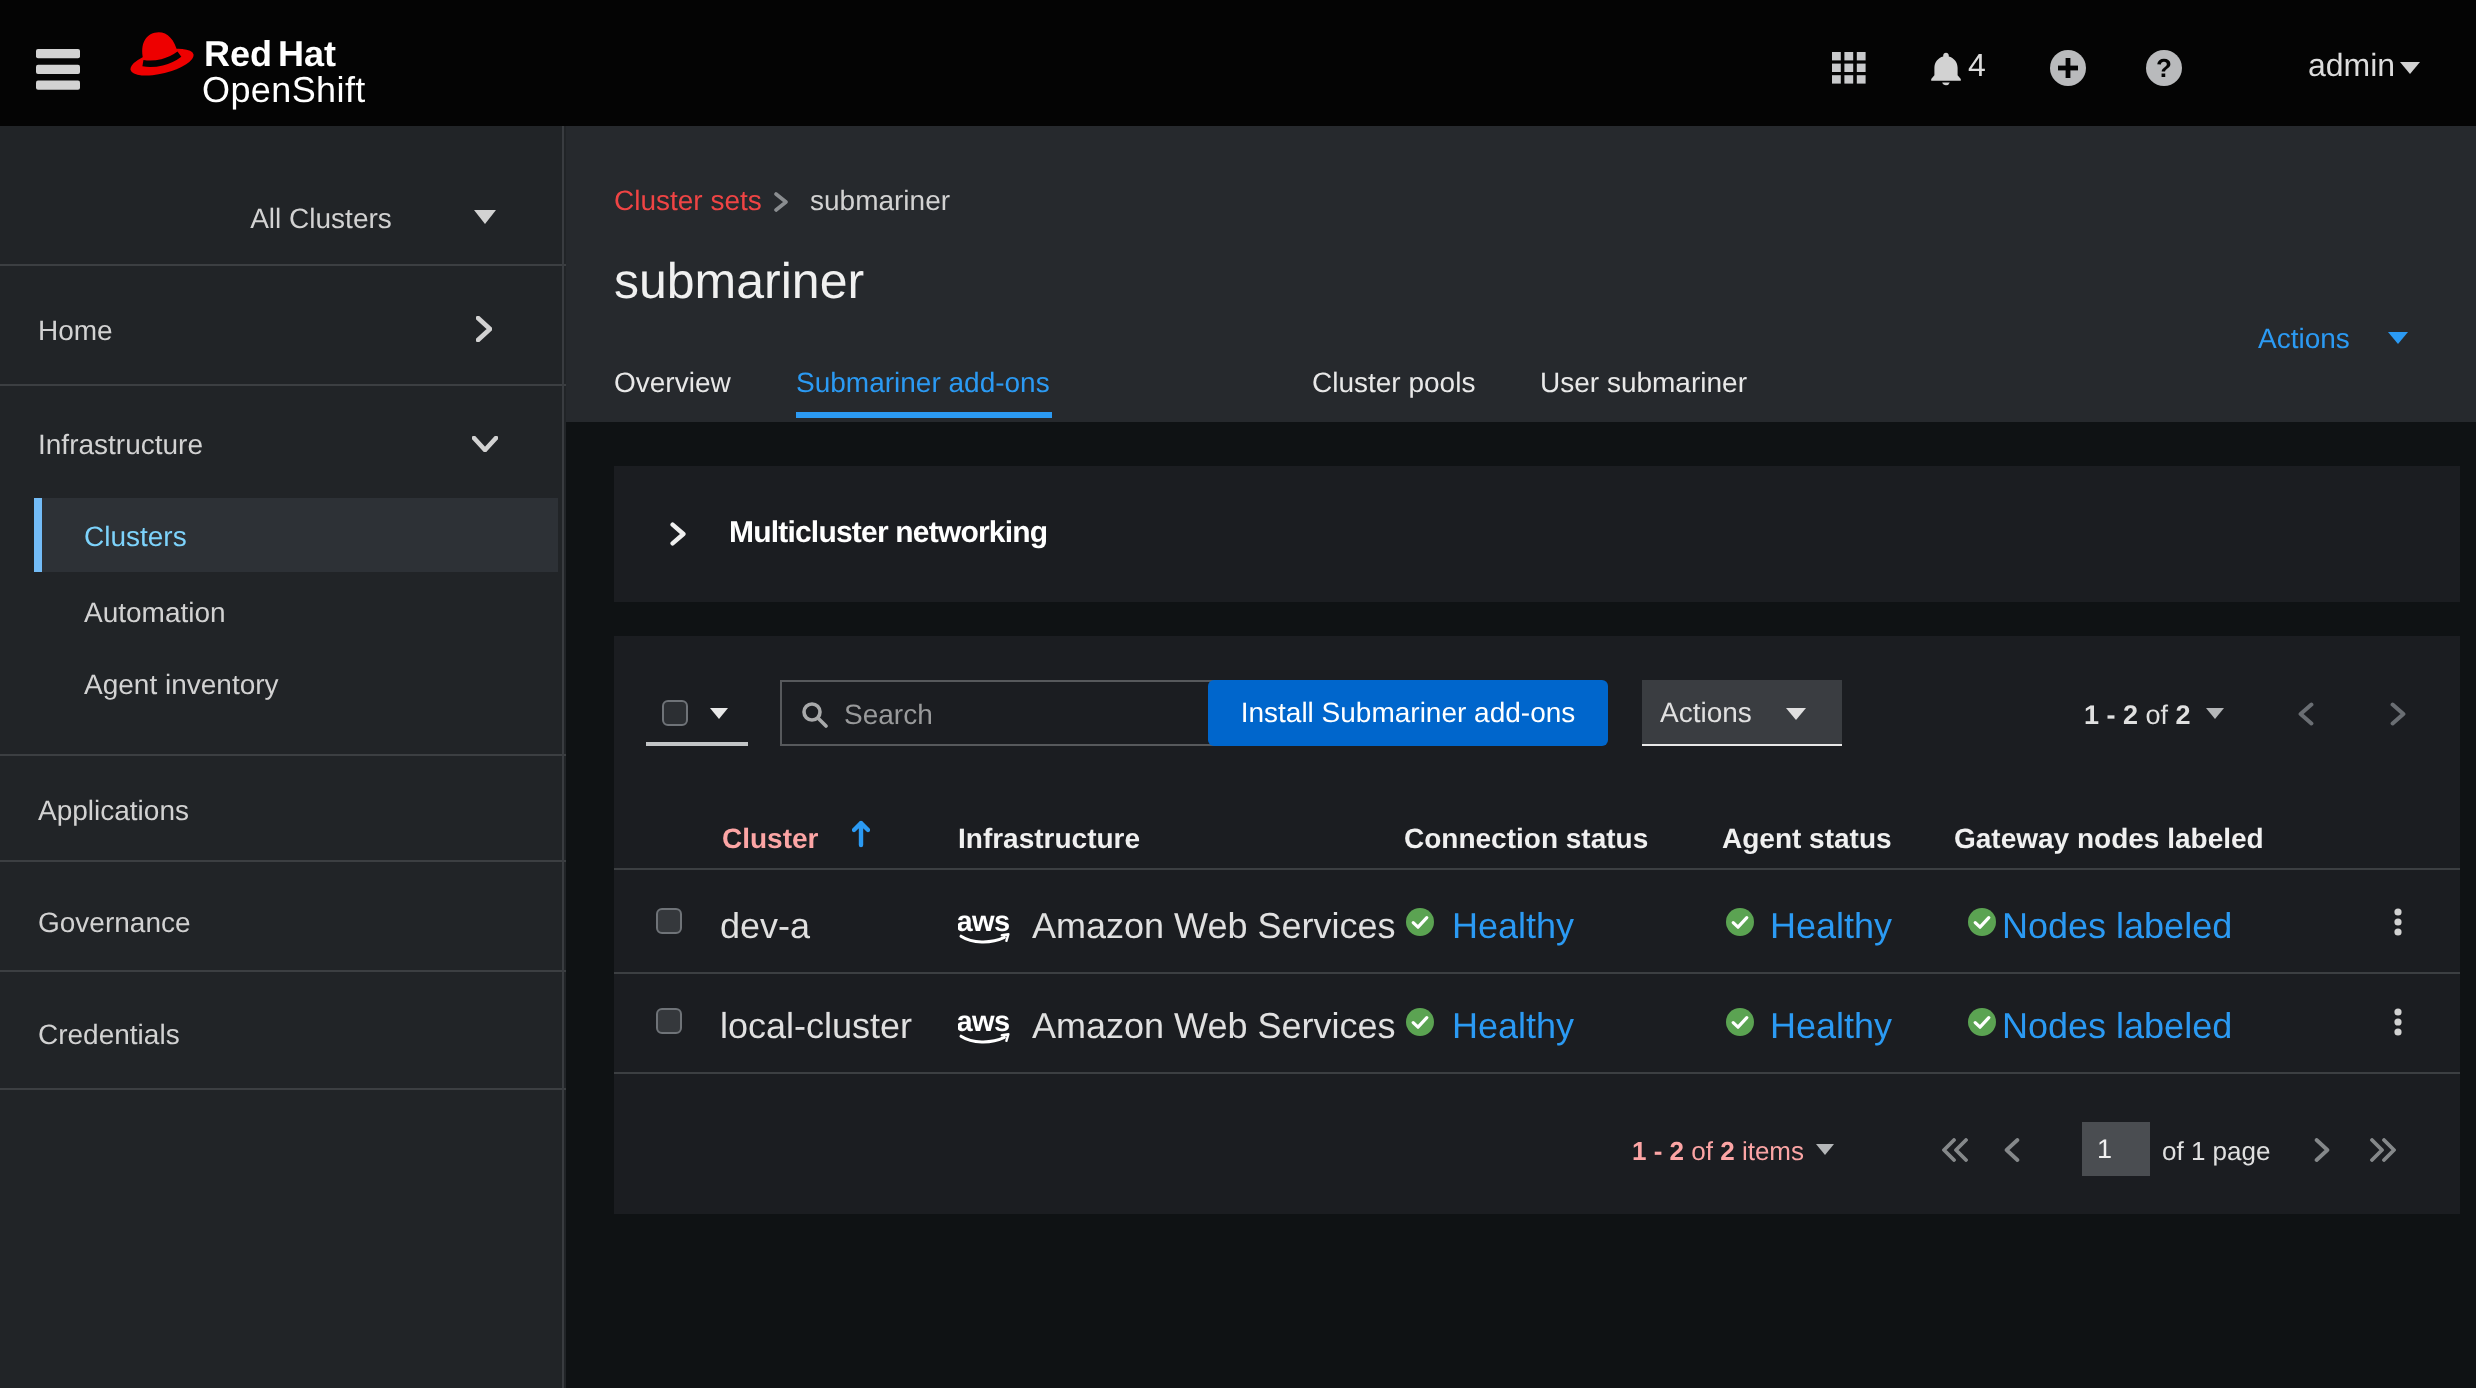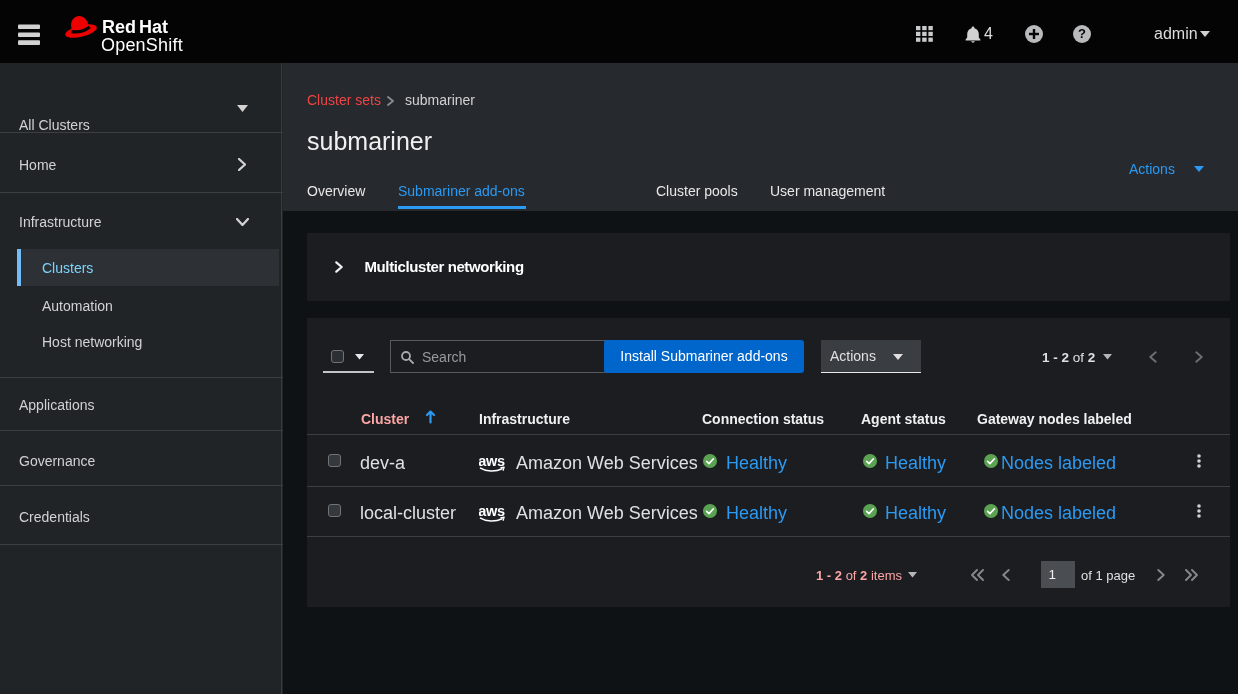--- a/index.html
+++ b/index.html
@@ -80,39 +80,39 @@
       <circle cx="9" cy="9" r="9" fill="#b9babc"></circle>
       <text x="9" y="13.4" font-size="13" font-weight="bold" font-family="Liberation Sans" fill="#040404" text-anchor="middle">?</text>
     </svg>
     <div class="abs mh-txt" style="left:1154px;top:25px;">admin</div>
     <svg class="abs" style="left:1200px;top:31px;" width="10" height="6" viewBox="0 0 10 6">
       <path d="M0 0 L10 0 L5 6 Z" fill="#d2d2d2"></path>
     </svg>
   </div>
 
   <div id="sidebar" class="abs">
-    <div class="navitem navtext" style="top:54px;">All Clusters</div>
+    <div class="navitem navtext" style="top:38px;text-align:center;">All Clusters</div>
     <svg class="abs" style="left:237px;top:42px;" width="11" height="7" viewBox="0 0 11 7">
         <path d="M0 0 L11 0 L5.5 7 Z" fill="#d2d2d2"></path>
       </svg>
     <div class="navsep" style="top:69px;"></div>
     <div class="navitem navtext" style="top:94px;">Home</div>
     <svg class="abs" style="left:238px;top:95px;" width="8" height="13" viewBox="0 0 8 13">
         <path d="M1 1 L7 6.5 L1 12" stroke="#d2d2d2" stroke-width="2.3" fill="none" stroke-linecap="round" stroke-linejoin="round"></path>
       </svg>
     <div class="navsep" style="top:129px;"></div>
     <div class="navitem navtext" style="top:151px;">Infrastructure</div>
     <svg class="abs" style="left:236px;top:155px;" width="13" height="8" viewBox="0 0 13 8">
         <path d="M1 1 L6.5 7 L12 1" stroke="#d2d2d2" stroke-width="2.3" fill="none" stroke-linecap="round" stroke-linejoin="round"></path>
       </svg>
     <div class="abs" style="left:17px;top:185.5px;width:262px;height:37.5px;background:#2d3136;border-left:4px solid #73bcf7;">
       <div class="abs" style="left:21px;top:11px;color:#7dd3fc;font-size:14px;">Clusters</div>
     </div>
     <div class="navitem" style="left:42px;top:234.5px;">Automation</div>
-    <div class="navitem" style="left:42px;top:271px;">Host networking</div>
+    <div class="navitem" style="left:42px;top:271px;">Agent inventory</div>
     <div class="navsep" style="top:313.5px;"></div>
     <div class="navitem navtext" style="top:333.5px;">Applications</div>
     <div class="navsep" style="top:367px;"></div>
     <div class="navitem navtext" style="top:389.5px;">Governance</div>
     <div class="navsep" style="top:421.5px;"></div>
     <div class="navitem navtext" style="top:445.5px;">Credentials</div>
     <div class="navsep" style="top:481px;"></div>
     <div class="abs" style="left:281px;top:0;width:1px;height:631px;background:#393c40;"></div>
   </div>
 
@@ -128,21 +128,21 @@
     <div class="abs" style="left:846px;top:98px;font-size:14px;color:#2b9af3;">Actions</div>
     <svg class="abs" style="left:911px;top:103px;" width="10" height="6" viewBox="0 0 10 6">
         <path d="M0 0 L10 0 L5 6 Z" fill="#2b9af3"></path>
       </svg>
 
     <div class="abs tab" style="left:24px;top:120px;">Overview</div>
     <div class="abs" style="left:115px;top:120px;font-size:14px;color:#2b9af3;">Submariner add-ons</div>
     <div class="abs" style="left:115px;top:143px;width:128px;height:3px;background:#2b9af3;"></div>
     <div class="abs tab" style="left:276px;top:120px;margin-top:34px;">Cluster list</div>
     <div class="abs tab" style="left:373px;top:120px;">Cluster pools</div>
-    <div class="abs tab" style="left:487px;top:120px;">User management</div>
+    <div class="abs tab" style="left:487px;top:120px;">User submariner</div>
   </div>
 
   <div id="content" class="abs">
 
     <div class="card" style="left:24px;top:22px;width:923px;height:68px;">
       <svg class="abs" style="left:28px;top:28px;" width="8" height="12" viewBox="0 0 8 12">
           <path d="M1.3 1.3 L6.7 6 L1.3 10.7" stroke="#f0f0f0" stroke-width="2.2" fill="none" stroke-linecap="round" stroke-linejoin="round"></path>
         </svg>
       <div class="abs" style="left:57.5px;top:25px;font-size:15px;letter-spacing:-0.4px;font-weight:bold;color:#fff;">Multicluster networking</div>
     </div>

